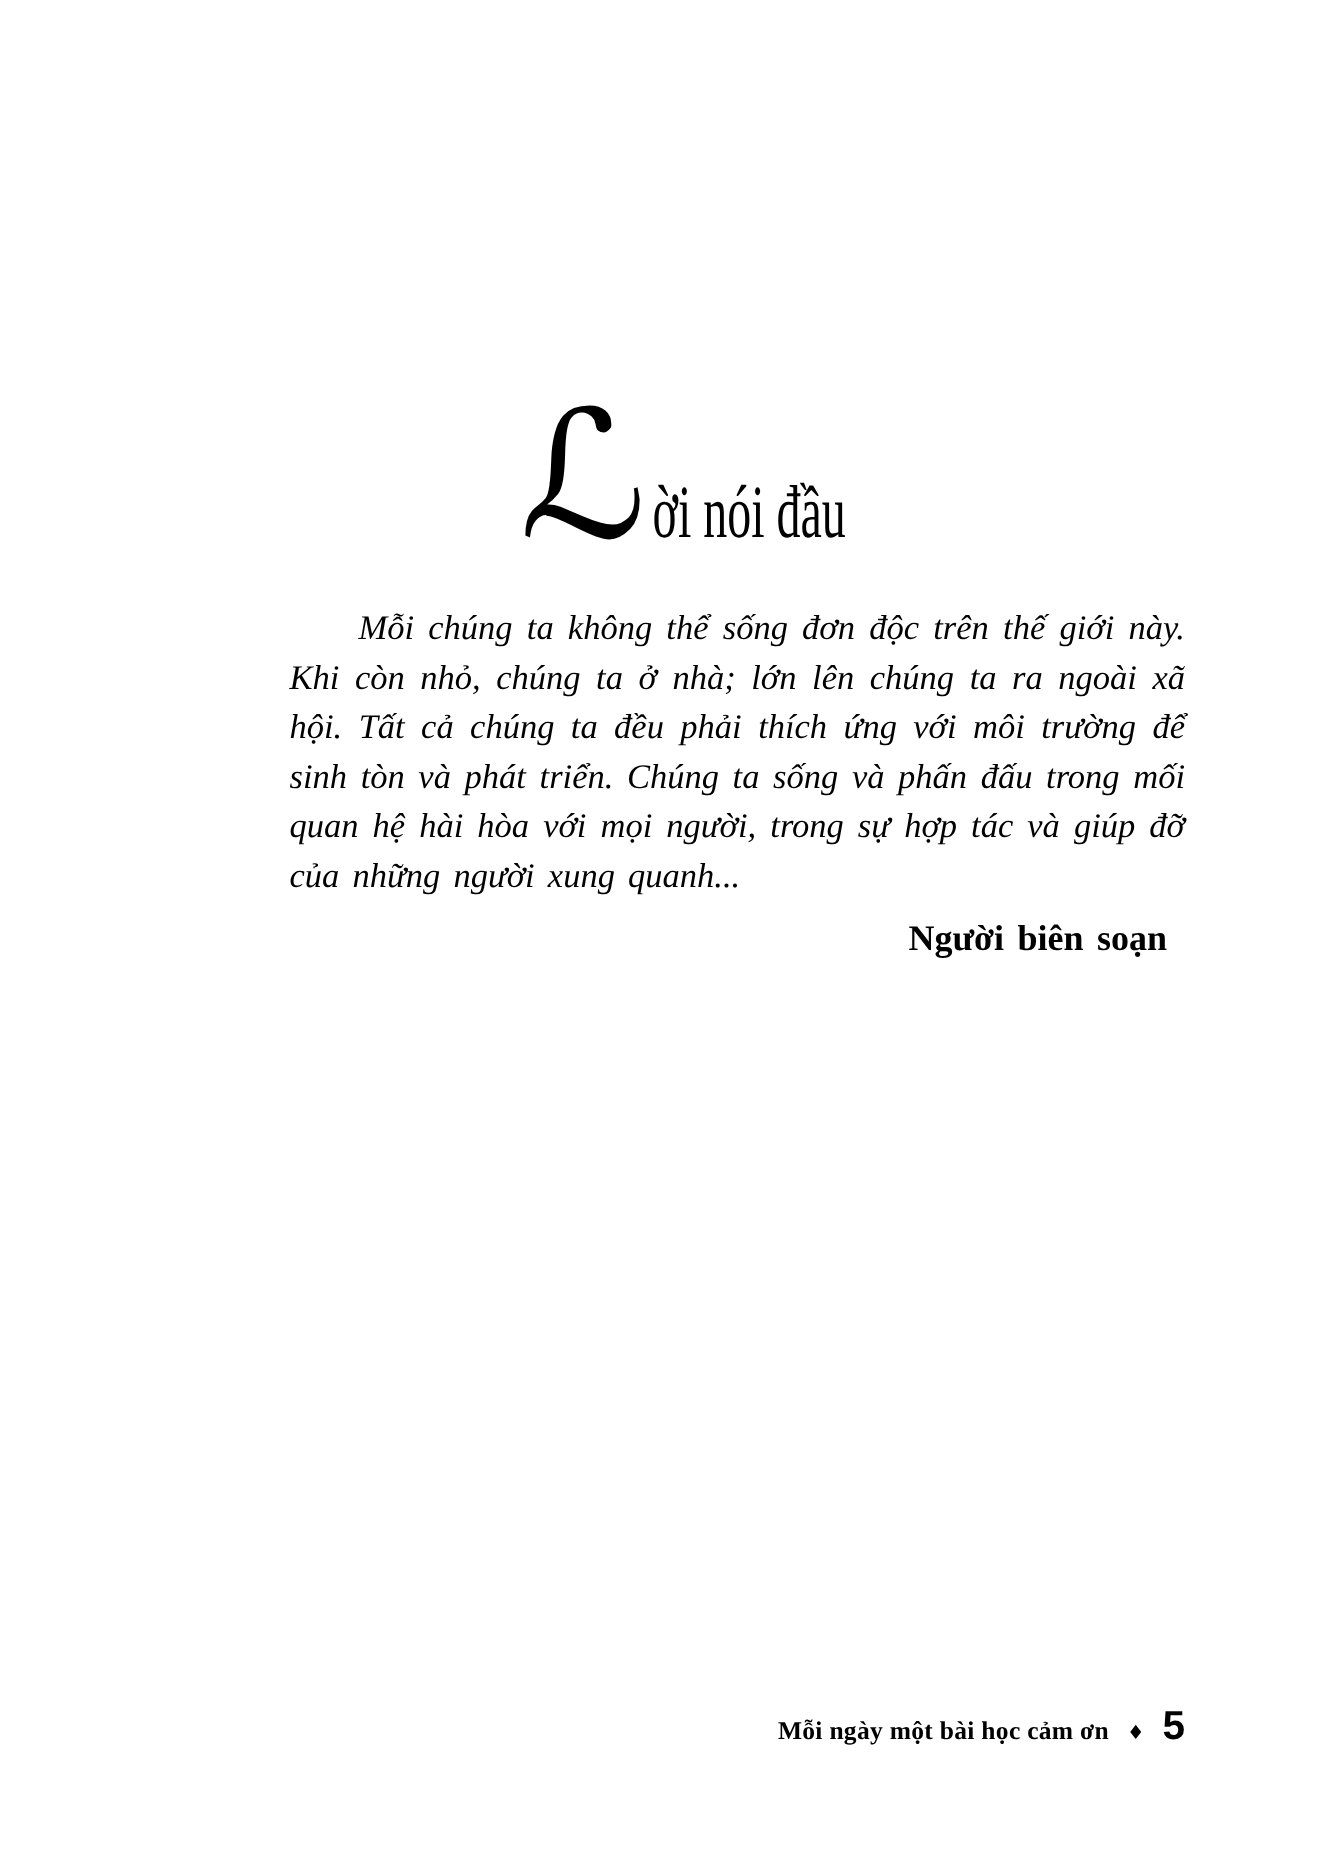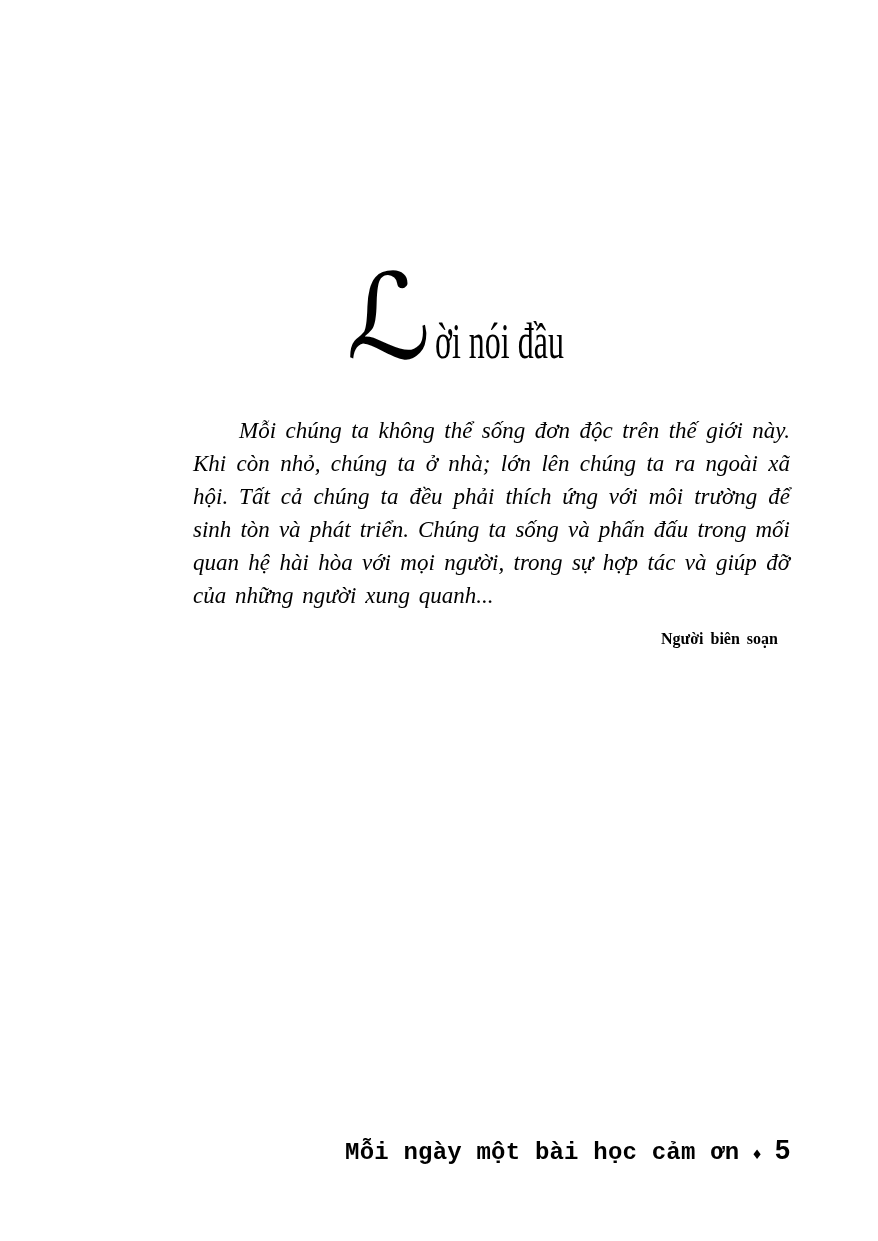--- a/index.html
+++ b/index.html
@@ -47,48 +47,48 @@
     top: 398px;
     left: 193px;
     width: 597px;
     font-style: italic;
     font-size: 23px;
     line-height: 33px;
     text-align: justify;
     word-spacing: 3px;
   }
   .content p {
-    margin: 16px 0 7px 0;
+    margin: 4px 0 7px 0;
     text-indent: 46px;
     font-family: Liberation Serif, serif;
   }
   .signature {
     margin-top: 10px;
     padding-right: 12px;
     text-align: right;
     font-style: normal;
     font-weight: bold;
-    font-size: 16px;
+    font-size: 24px;
     text-indent: 0;
     font-family: "Liberation Serif", serif;
   }
   .footer {
     position: absolute;
     top: 1135px;
     left: 193px;
     width: 597px;
     display: flex;
     justify-content: flex-end;
     align-items: baseline;
     gap: 12px;
     font-weight: bold;
   }
   .footer-title {
-    font-family: Liberation Mono, monospace;
-    font-size: 24px;
+    font-family: Liberation Serif, serif;
+    font-size: 17px;
     letter-spacing: 0.2px;
   }
   .footer-diamond {
     font-size: 13px;
     font-family: "DejaVu Sans", sans-serif;
   }
   .footer-page {
     font-family: "Liberation Sans", sans-serif;
     font-size: 27px;
   }

